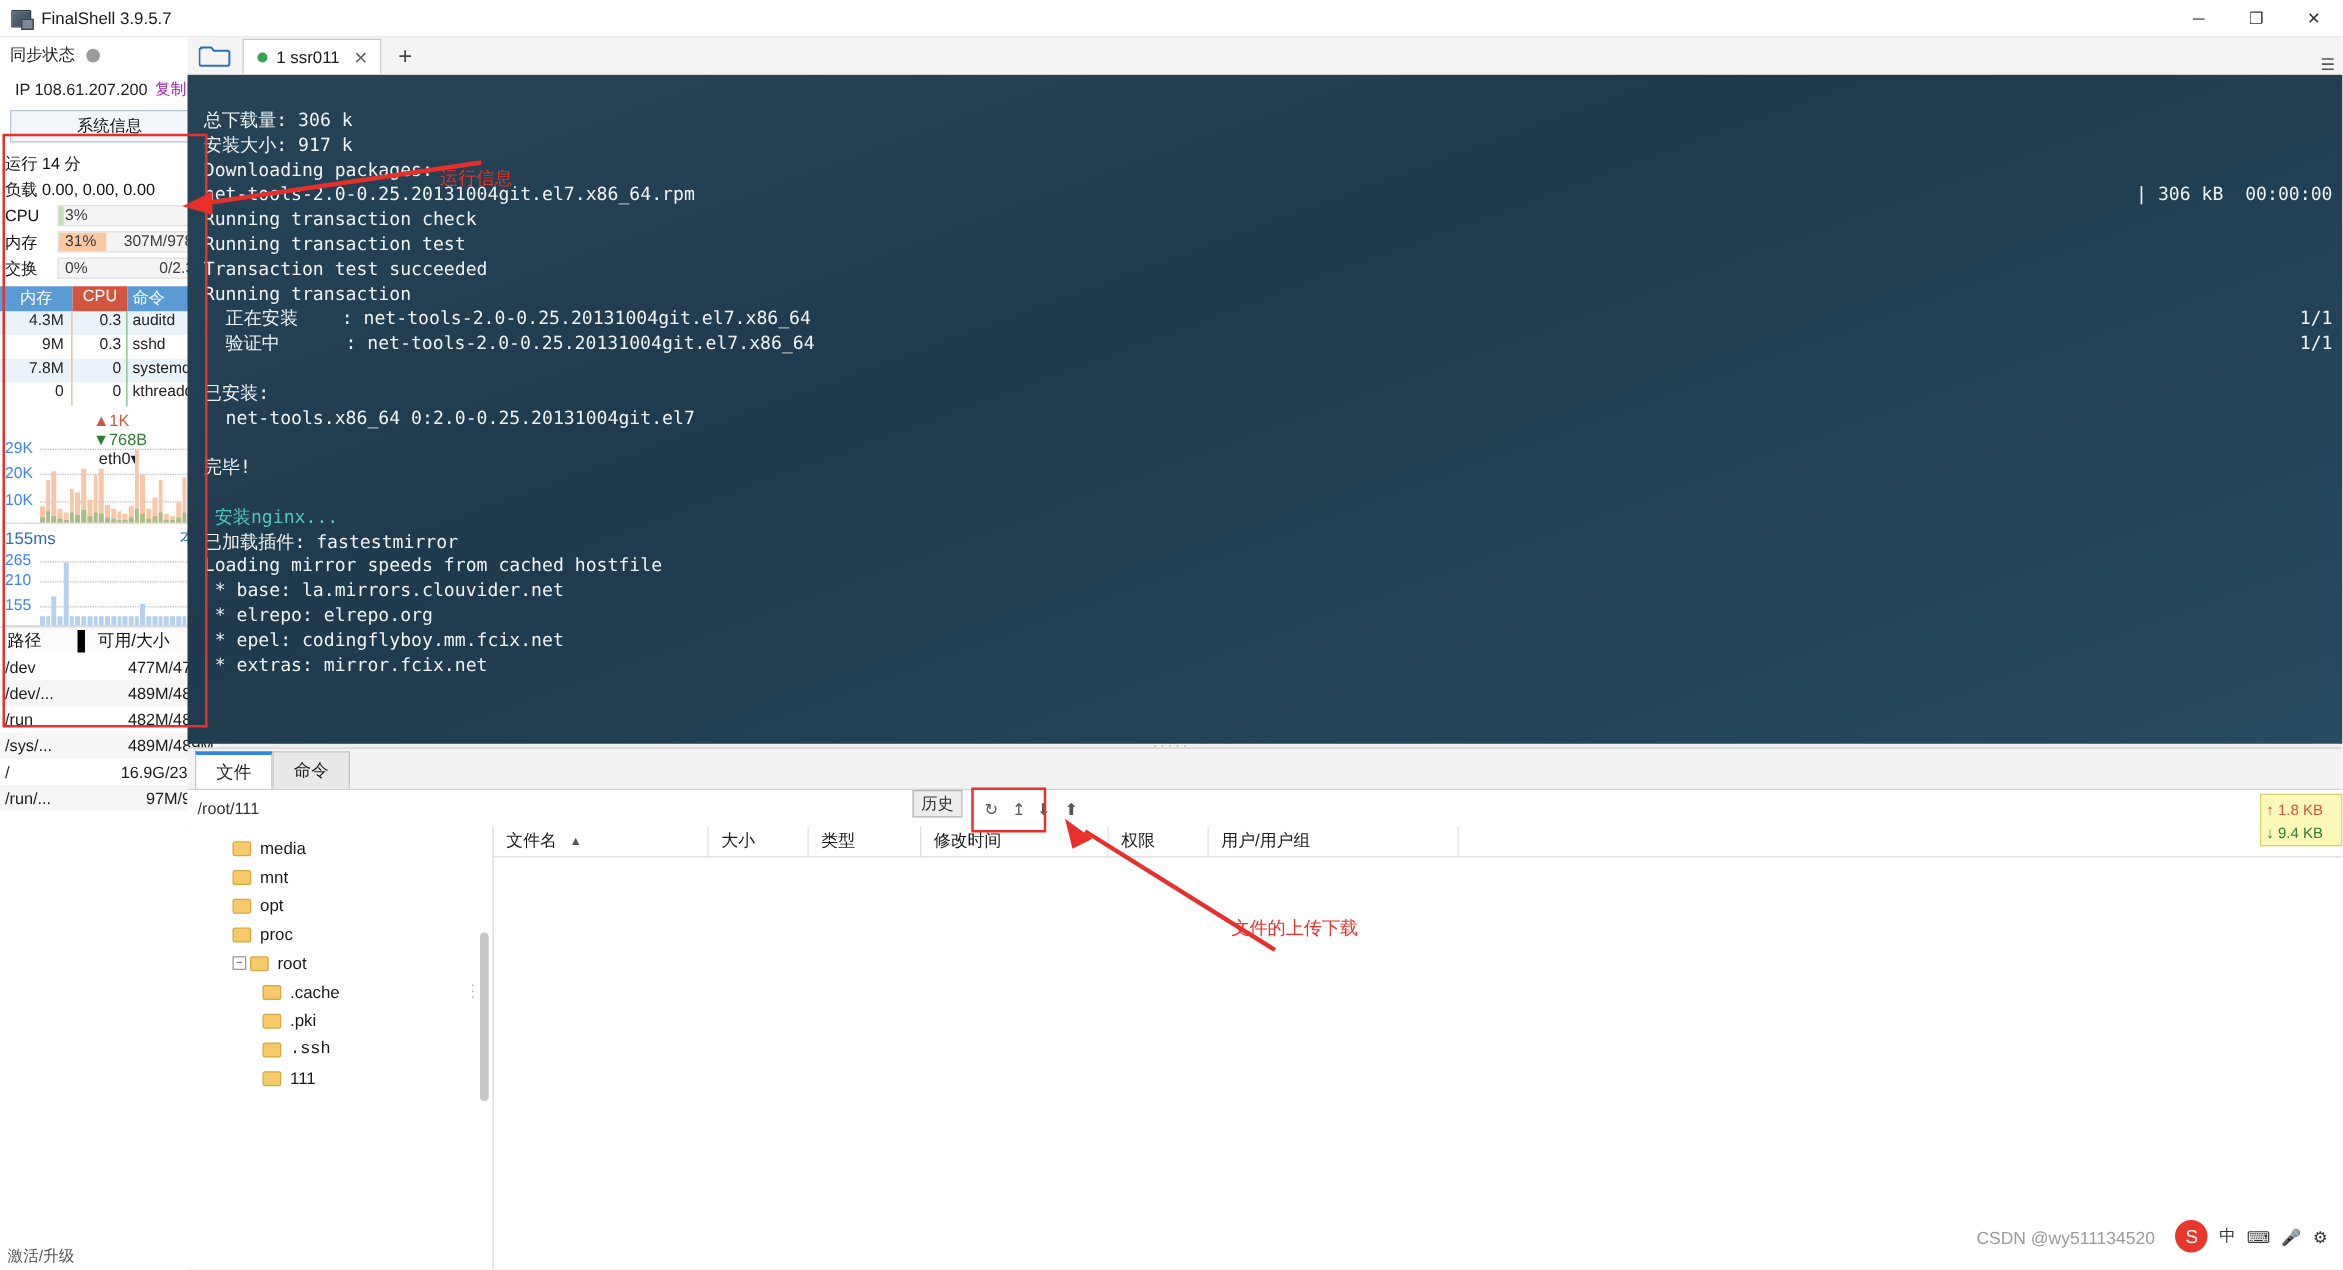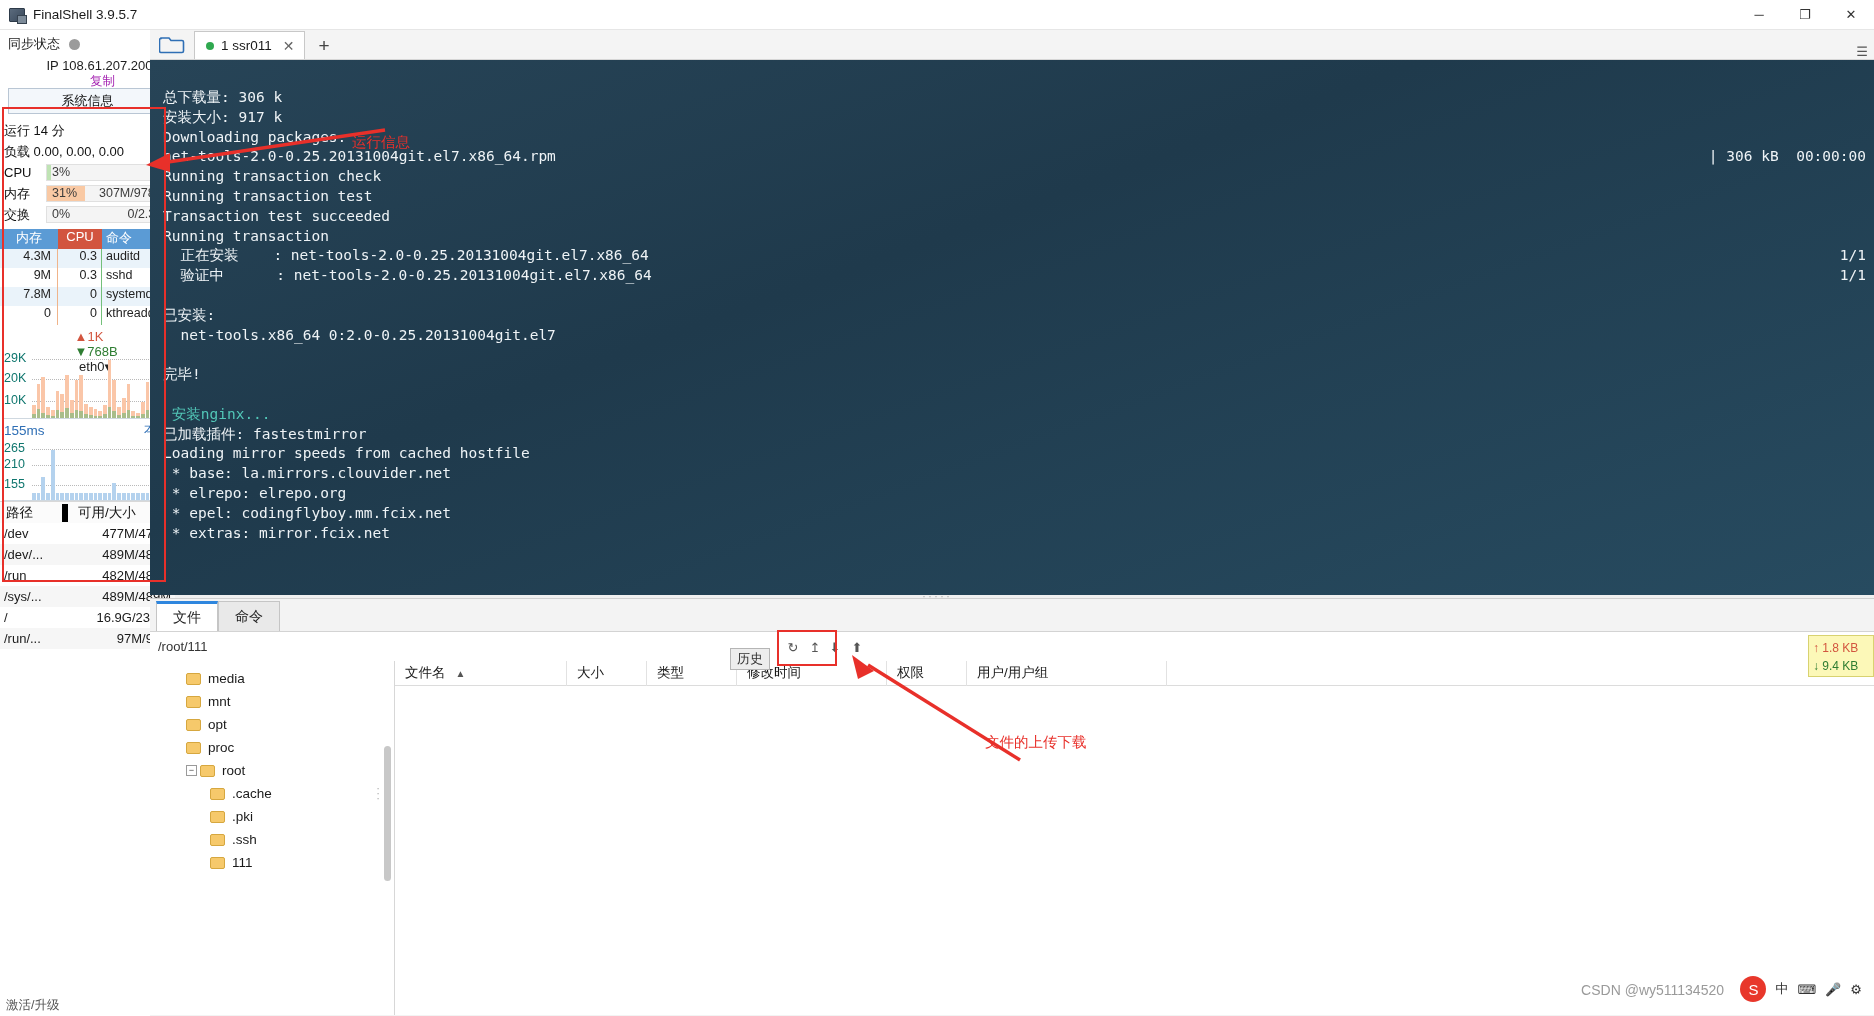--- a/index.html
+++ b/index.html
@@ -27,21 +27,21 @@
   .tb-title { font-size:13.5px; color:#1a1a1a; }
   .tb-win-btns { margin-left:auto; display:flex; height:30px; }
   .tb-btn { width:46px; height:30px; display:flex; align-items:center; justify-content:center;
             font-size:13px; color:#333; }
 
   
   .sidebar { position:absolute; left:0; top:30px; width:175px; height:986px; background:#fff; }
   .sb-row { display:flex; align-items:center; font-size:13px; color:#1d1d1d; }
   .sync-row { height:28px; padding-left:8px; }
   .sync-dot { width:11px; height:11px; border-radius:50%; background:#9b9b9b; margin-left:9px; }
-  .ip-row { height:26px; padding-left:24px;flex-direction:column; }
+  .ip-row { height:26px; padding-left:12px; }
   .ip-copy { color:#a21caf; margin-left:6px; font-size:12.5px; }
   .sysinfo-btn {
     margin:4px 8px 0 8px; height:26px; border:1px solid #b9c6d4; background:#f3f7fb;
     display:flex; align-items:center; justify-content:center; font-size:13px; color:#111;
   }
 
   
   .red-box {
     position:absolute; left:2px; top:107px; width:164px; height:475px;
     border:2px solid #e8302a; pointer-events:none; z-index:40;
@@ -65,21 +65,21 @@
   .proc-row:nth-child(odd) { background:#eaf3fa; }
   .proc-row .c1 { width:58px; text-align:right; padding-right:6px; border-right:1px solid #f0b48a; }
   .proc-row .c2 { width:44px; text-align:right; padding-right:4px; border-right:1px solid #74c07a; }
   .proc-row .c3 { flex:1; padding-left:4px; overflow:hidden; white-space:nowrap; }
 
   
   .net-head { display:flex; align-items:center; height:22px; font-size:13px; padding-left:3px; margin-top:4px;flex-direction:column; }
   .net-up { color:#d2553f; } .net-down { color:#2e7d32; margin-left:14px; }
   .net-if { margin-left:12px; color:#222; }
   .graph-wrap { position:relative; height:68px; margin:0 2px; border-bottom:1px solid #cfd8e0; }
-  .graph-lbl { position:absolute; left:2px; font-size:12.5px; color:#0f766e; z-index:3; }
+  .graph-lbl { position:absolute; left:2px; font-size:12.5px; color:#3b82f6; z-index:3; }
   .bars { position:absolute; left:30px; right:0; bottom:0; height:62px; display:flex; align-items:flex-end; gap:1px; }
   .bars i { display:block; flex:1; background:#fac6a8; position:relative; }
   .bars i b { position:absolute; left:0; right:0; bottom:0; background:#a9bd8a; display:block; }
   .gridline { position:absolute; left:30px; right:0; height:0; border-top:1px dotted #b9b9b9; }
 
   .ping-head { display:flex; align-items:center; height:22px; font-size:13.5px; padding:0 4px; }
   .ping-ms { color:#2f6fb5; } .ping-local { margin-left:auto; color:#2f6fb5; }
   .ping-wrap { position:relative; height:60px; margin:0 2px; border-bottom:1px solid #cfd8e0; }
   .pbars { position:absolute; left:30px; right:0; bottom:0; height:52px; display:flex; align-items:flex-end; gap:1px; }
   .pbars i { display:block; flex:1; background:#b4d2ee; }
@@ -125,21 +125,21 @@
 
   
   .filepanel { position:absolute; left:150px; top:598px; width:1724px; height:418px; background:#f3f3f3;
                border-top:1px solid #d0d0d0; }
   .f-tabs { display:flex; height:32px; padding-left:6px; align-items:flex-end; }
   .f-tab { width:62px; height:30px; border:1px solid #c5c5c5; border-bottom:none; background:#e9e9e9;
            display:flex; align-items:center; justify-content:center; font-size:14px; color:#222; }
   .f-tab.active { background:#fff; border-top:3px solid #2e86de; }
   .f-path { height:30px; background:#fff; border-top:1px solid #d3d3d3; display:flex; align-items:center;
             font-size:13px; color:#333; padding-left:8px; position:relative; }
-  .f-hist { position:absolute; left:580px; top:16px; width:40px; height:22px; background:#ededed;
+  .f-hist { position:absolute; left:580px; top:0; width:40px; height:22px; background:#ededed;
             border:1px solid #b5b5b5; display:flex; align-items:center; justify-content:center; font-size:13px; }
   .f-ico { position:absolute; top:4px; width:22px; height:22px; display:flex; align-items:center; justify-content:center; color:#555; }
   .redbox2 { position:absolute; left:627px; top:-2px; width:60px; height:36px; border:2px solid #e8302a; }
 
   .f-body { display:flex; height:354px; }
   .f-tree { width:245px; background:#fff; border-right:1px solid #d7d7d7; position:relative; overflow:hidden; }
   .tree-item { display:flex; align-items:center; height:23px; font-size:13.5px; color:#1a1a1a; }
   .tree-ico { width:15px; height:12px; background:#f6c96b; border:1px solid #d6a73f; border-radius:2px; margin-right:7px; flex:none; }
   .tree-exp { width:11px; height:11px; border:1px solid #9a9a9a; margin-right:3px; font-size:9px;
               line-height:9px; text-align:center; color:#444; flex:none; background:#fff; }
@@ -530,21 +530,21 @@
               <span>root</span>
             </div>
             <div class="tree-item" style="padding-left: 60px;">
               <span class="tree-ico"></span>
               <span>.cache</span>
             </div>
             <div class="tree-item" style="padding-left: 60px;">
               <span class="tree-ico"></span>
               <span>.pki</span>
             </div>
-            <div class="tree-item" style="padding-left: 60px;">
+            <div class="tree-item" style="padding-left: 60px; font-family: Liberation Mono, monospace;">
               <span class="tree-ico"></span>
               <span>.ssh</span>
             </div>
             <div class="tree-item" style="padding-left: 60px;">
               <span class="tree-ico"></span>
               <span>111</span>
             </div>
           </div>
         <div class="tree-scroll"></div>
         <div class="tree-dots">·<br>·<br>·</div>

